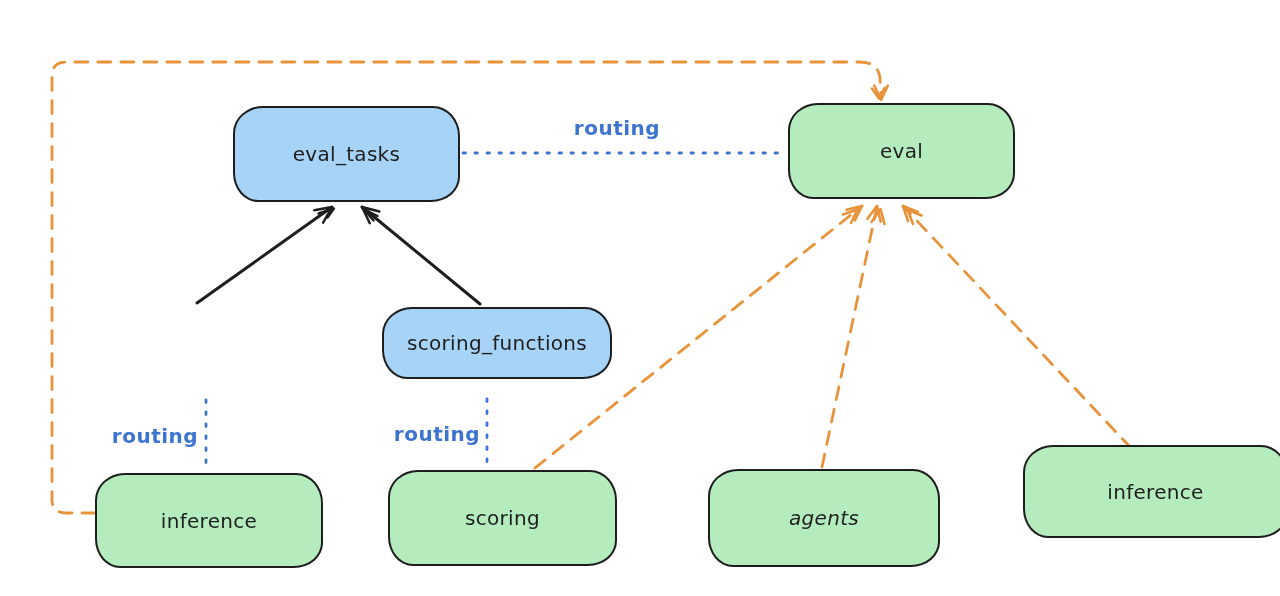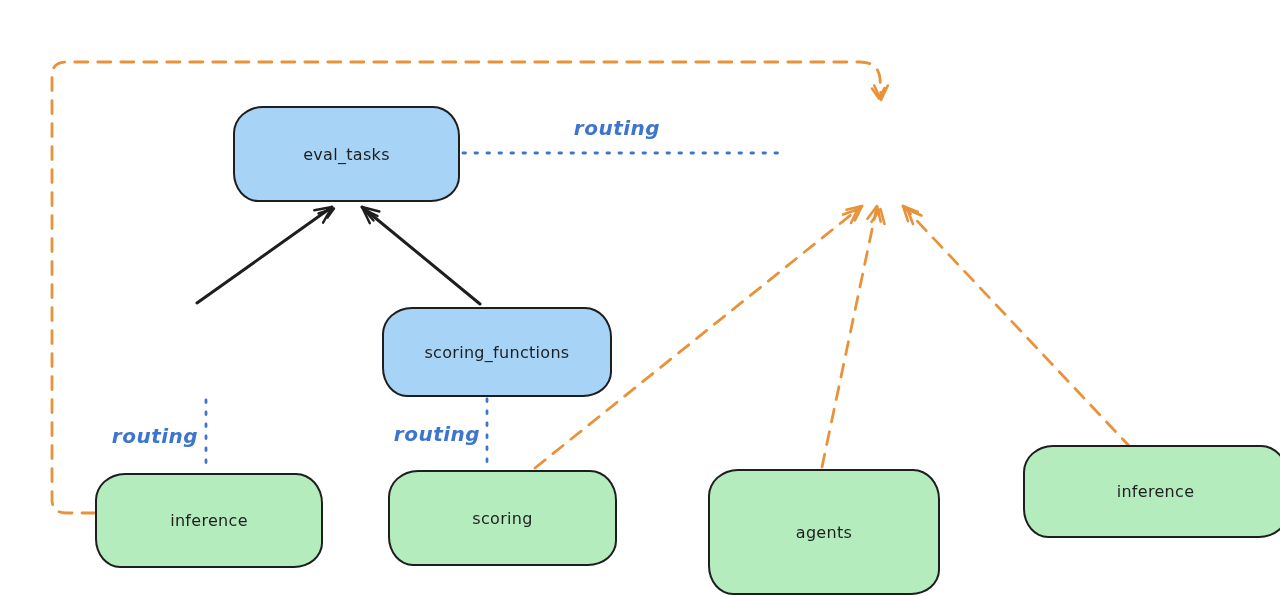--- a/index.html
+++ b/index.html
@@ -7,30 +7,30 @@
   #canvas {
     position:relative; width:1280px; height:596px;
     background:var(--canvas-bg,#ffffff); overflow:hidden;
   }
   #edges { position:absolute; left:0; top:0; width:1280px; height:596px; }
 
   .node {
     position:absolute; box-sizing:border-box;
     border:2.5px solid var(--ink,#1e1e1e);
     display:flex; align-items:center; justify-content:center;
-    font-size:16px; letter-spacing:0.3px; color:var(--ink,#1e1e1e);
+    font-size:20px; letter-spacing:0.3px; color:var(--ink,#1e1e1e);
     border-radius:30px 27px 29px 25px / 27px 30px 25px 29px;
   }
   .node.blue  { background:var(--node-blue-fill,#a7d3f7); }
   .node.green { background:var(--node-green-fill,#b5ecbe); }
 
   .edge-label {
     position:absolute; color:var(--routing-blue,#3d74d0);
     font-size:20px; font-weight:bold; letter-spacing:0.5px;
-    width:90px; text-align:center;font-style:italic;
+    width:90px; text-align:center;
   }
 
   .stroke-black { stroke:var(--ink,#1e1e1e); stroke-width:3; fill:none; stroke-linecap:round; stroke-linejoin:round; }
   .ah-black     { stroke:var(--ink,#1e1e1e); stroke-width:2.4; fill:none; stroke-linecap:round; stroke-linejoin:round; }
   .stroke-orange{ stroke:var(--orange,#e8923a); stroke-width:2.8; fill:none; stroke-linecap:round; stroke-linejoin:round; stroke-dasharray:13 10; }
   .ah-orange    { stroke:var(--orange,#e8923a); stroke-width:2.6; fill:none; stroke-linecap:round; stroke-linejoin:round; }
   .stroke-bluedot { stroke:var(--routing-blue,#3d74d0); stroke-width:2.8; fill:none; stroke-linecap:round; stroke-dasharray:2.5 9.5; }
 </style>
 </head>
 <body>
@@ -85,35 +85,38 @@
       <path class="stroke-orange" d="M 1147 465 L 903 206"></path>
       <path class="ah-orange" d="M 917.9 211.9 L 903 206 L 908 221.2"></path>
       <path class="ah-orange" d="M 921.5 215.5 L 907.5 209.5 L 913 224"></path>
     </g>
   </svg>
 
   <div class="node blue" style="left:233px; top:106px; width:227px; height:96px;">
     <span>eval_tasks</span>
   </div>
 
+  <div class="node green" style="left:788px; top:103px; width:227px; height:96px;">
+    <span>eval</span>
+  </div>
 
 
-  <div class="node blue" style="left:382px; top:307px; width:230px; height:90px;">
+  <div class="node blue" style="left:382px; top:307px; width:230px; height:72px;">
     <span>scoring_functions</span>
   </div>
 
   <div class="node green" style="left:95px; top:473px; width:228px; height:95px;">
     <span>inference</span>
   </div>
 
   <div class="node green" style="left:388px; top:470px; width:229px; height:96px;">
     <span>scoring</span>
   </div>
 
-  <div class="node green" style="left:708px; top:469px; width:232px; height:126px;">
+  <div class="node green" style="left:708px; top:469px; width:232px; height:98px;font-style:italic;">
     <span>agents</span>
   </div>
 
   <div class="node green" style="left:1023px; top:445px; width:265px; height:93px;">
     <span>inference</span>
   </div>
 
   <div class="edge-label" style="left:572px; top:116px;">routing</div>
 
   <div class="edge-label" style="left:110px; top:424px;">routing</div>

